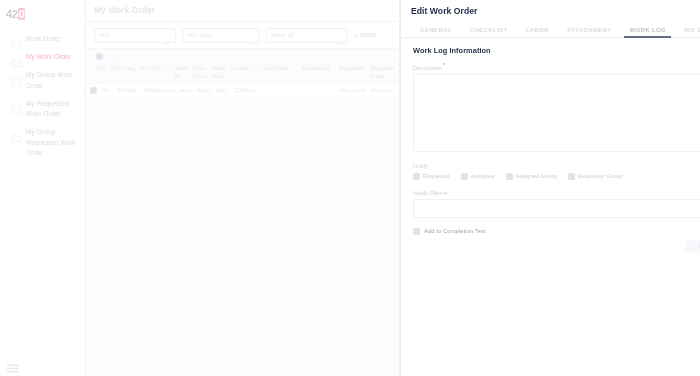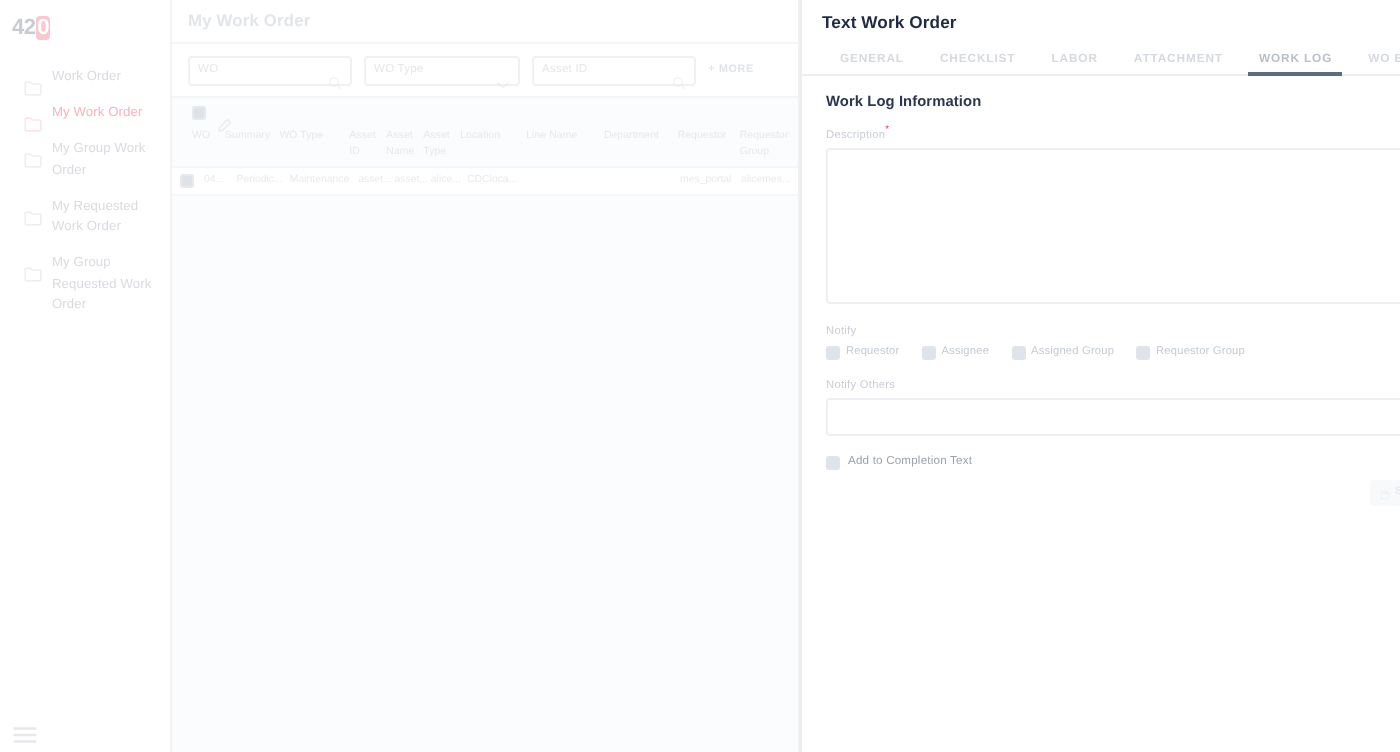--- a/index.html
+++ b/index.html
@@ -357,21 +357,21 @@
         <div class="td c-req">mes_portal</div>
         <div class="td c-rgrp">alicemes...</div>
       </div>
 
     </div>
   </div>
 
   <div class="panel">
 
     <div class="panel-head">
-      <div class="panel-title">Text Work Order</div>
+      <div class="panel-title">Edit Work Order</div>
 
     </div>
 
     <div class="tabs">
       <div class="tab">GENERAL</div>
       <div class="tab">CHECKLIST</div>
       <div class="tab">LABOR</div>
       <div class="tab">ATTACHMENT</div>
       <div class="tab active">WORK LOG</div>
       <div class="tab">WO BOC</div>

